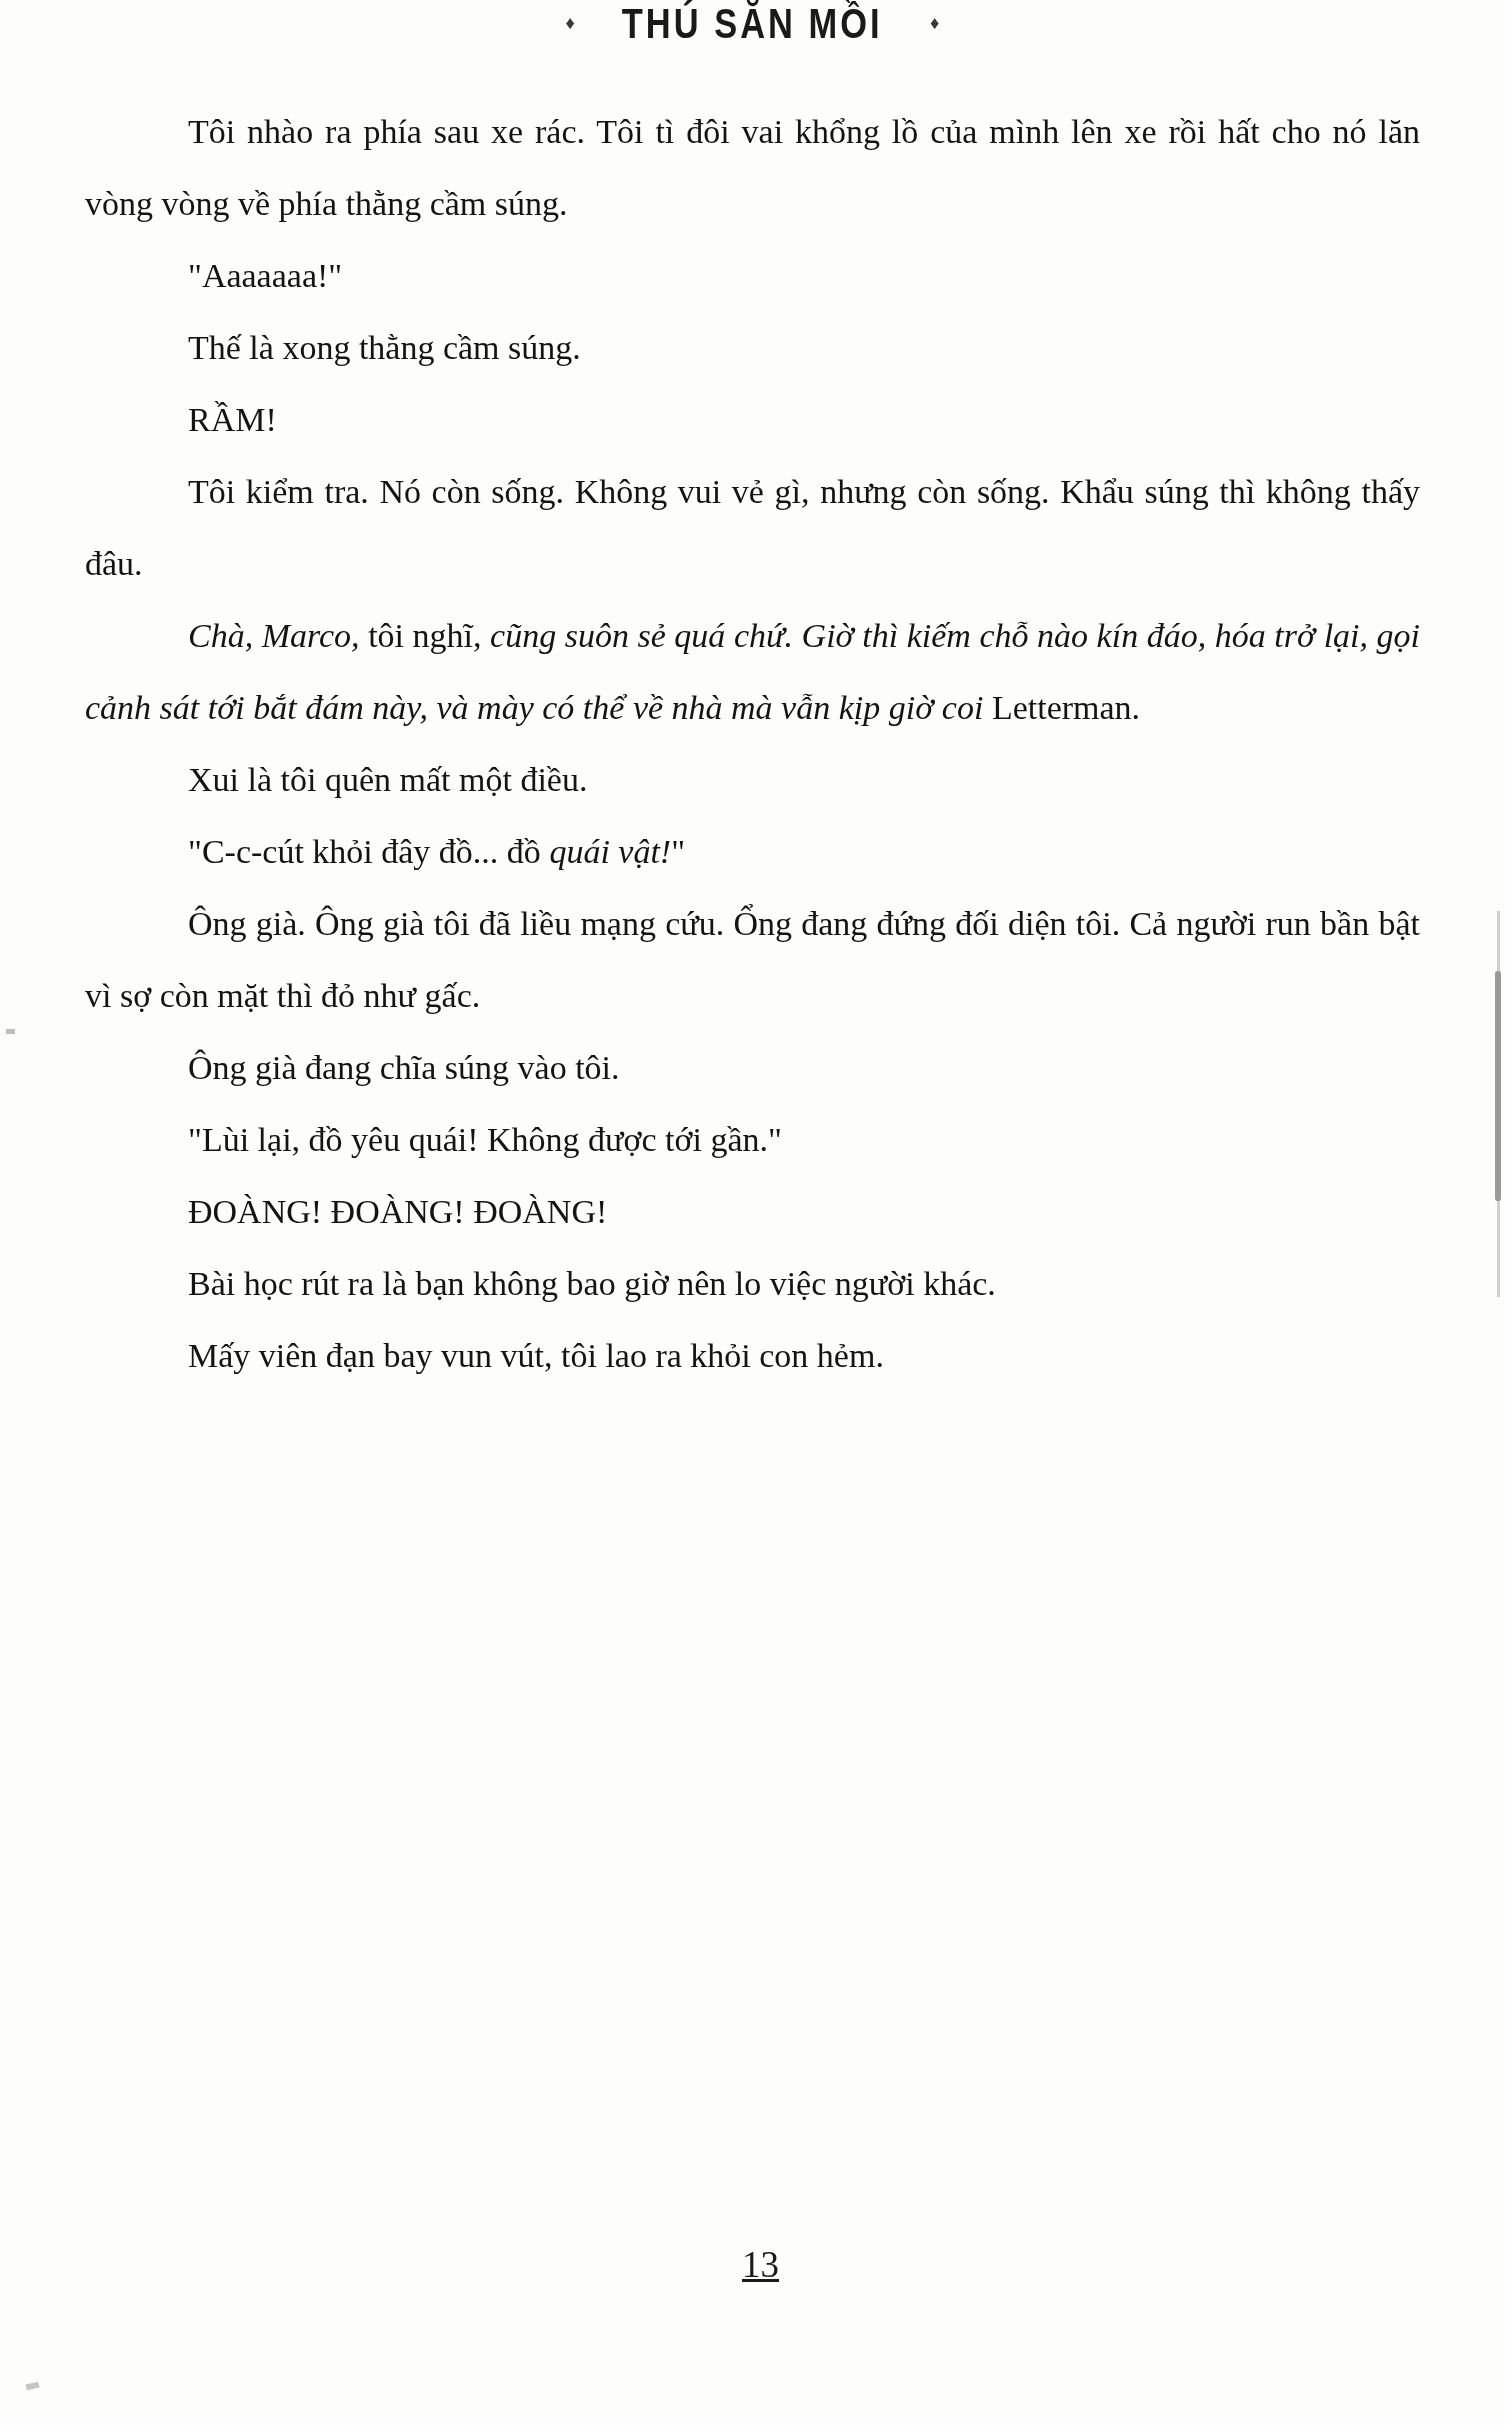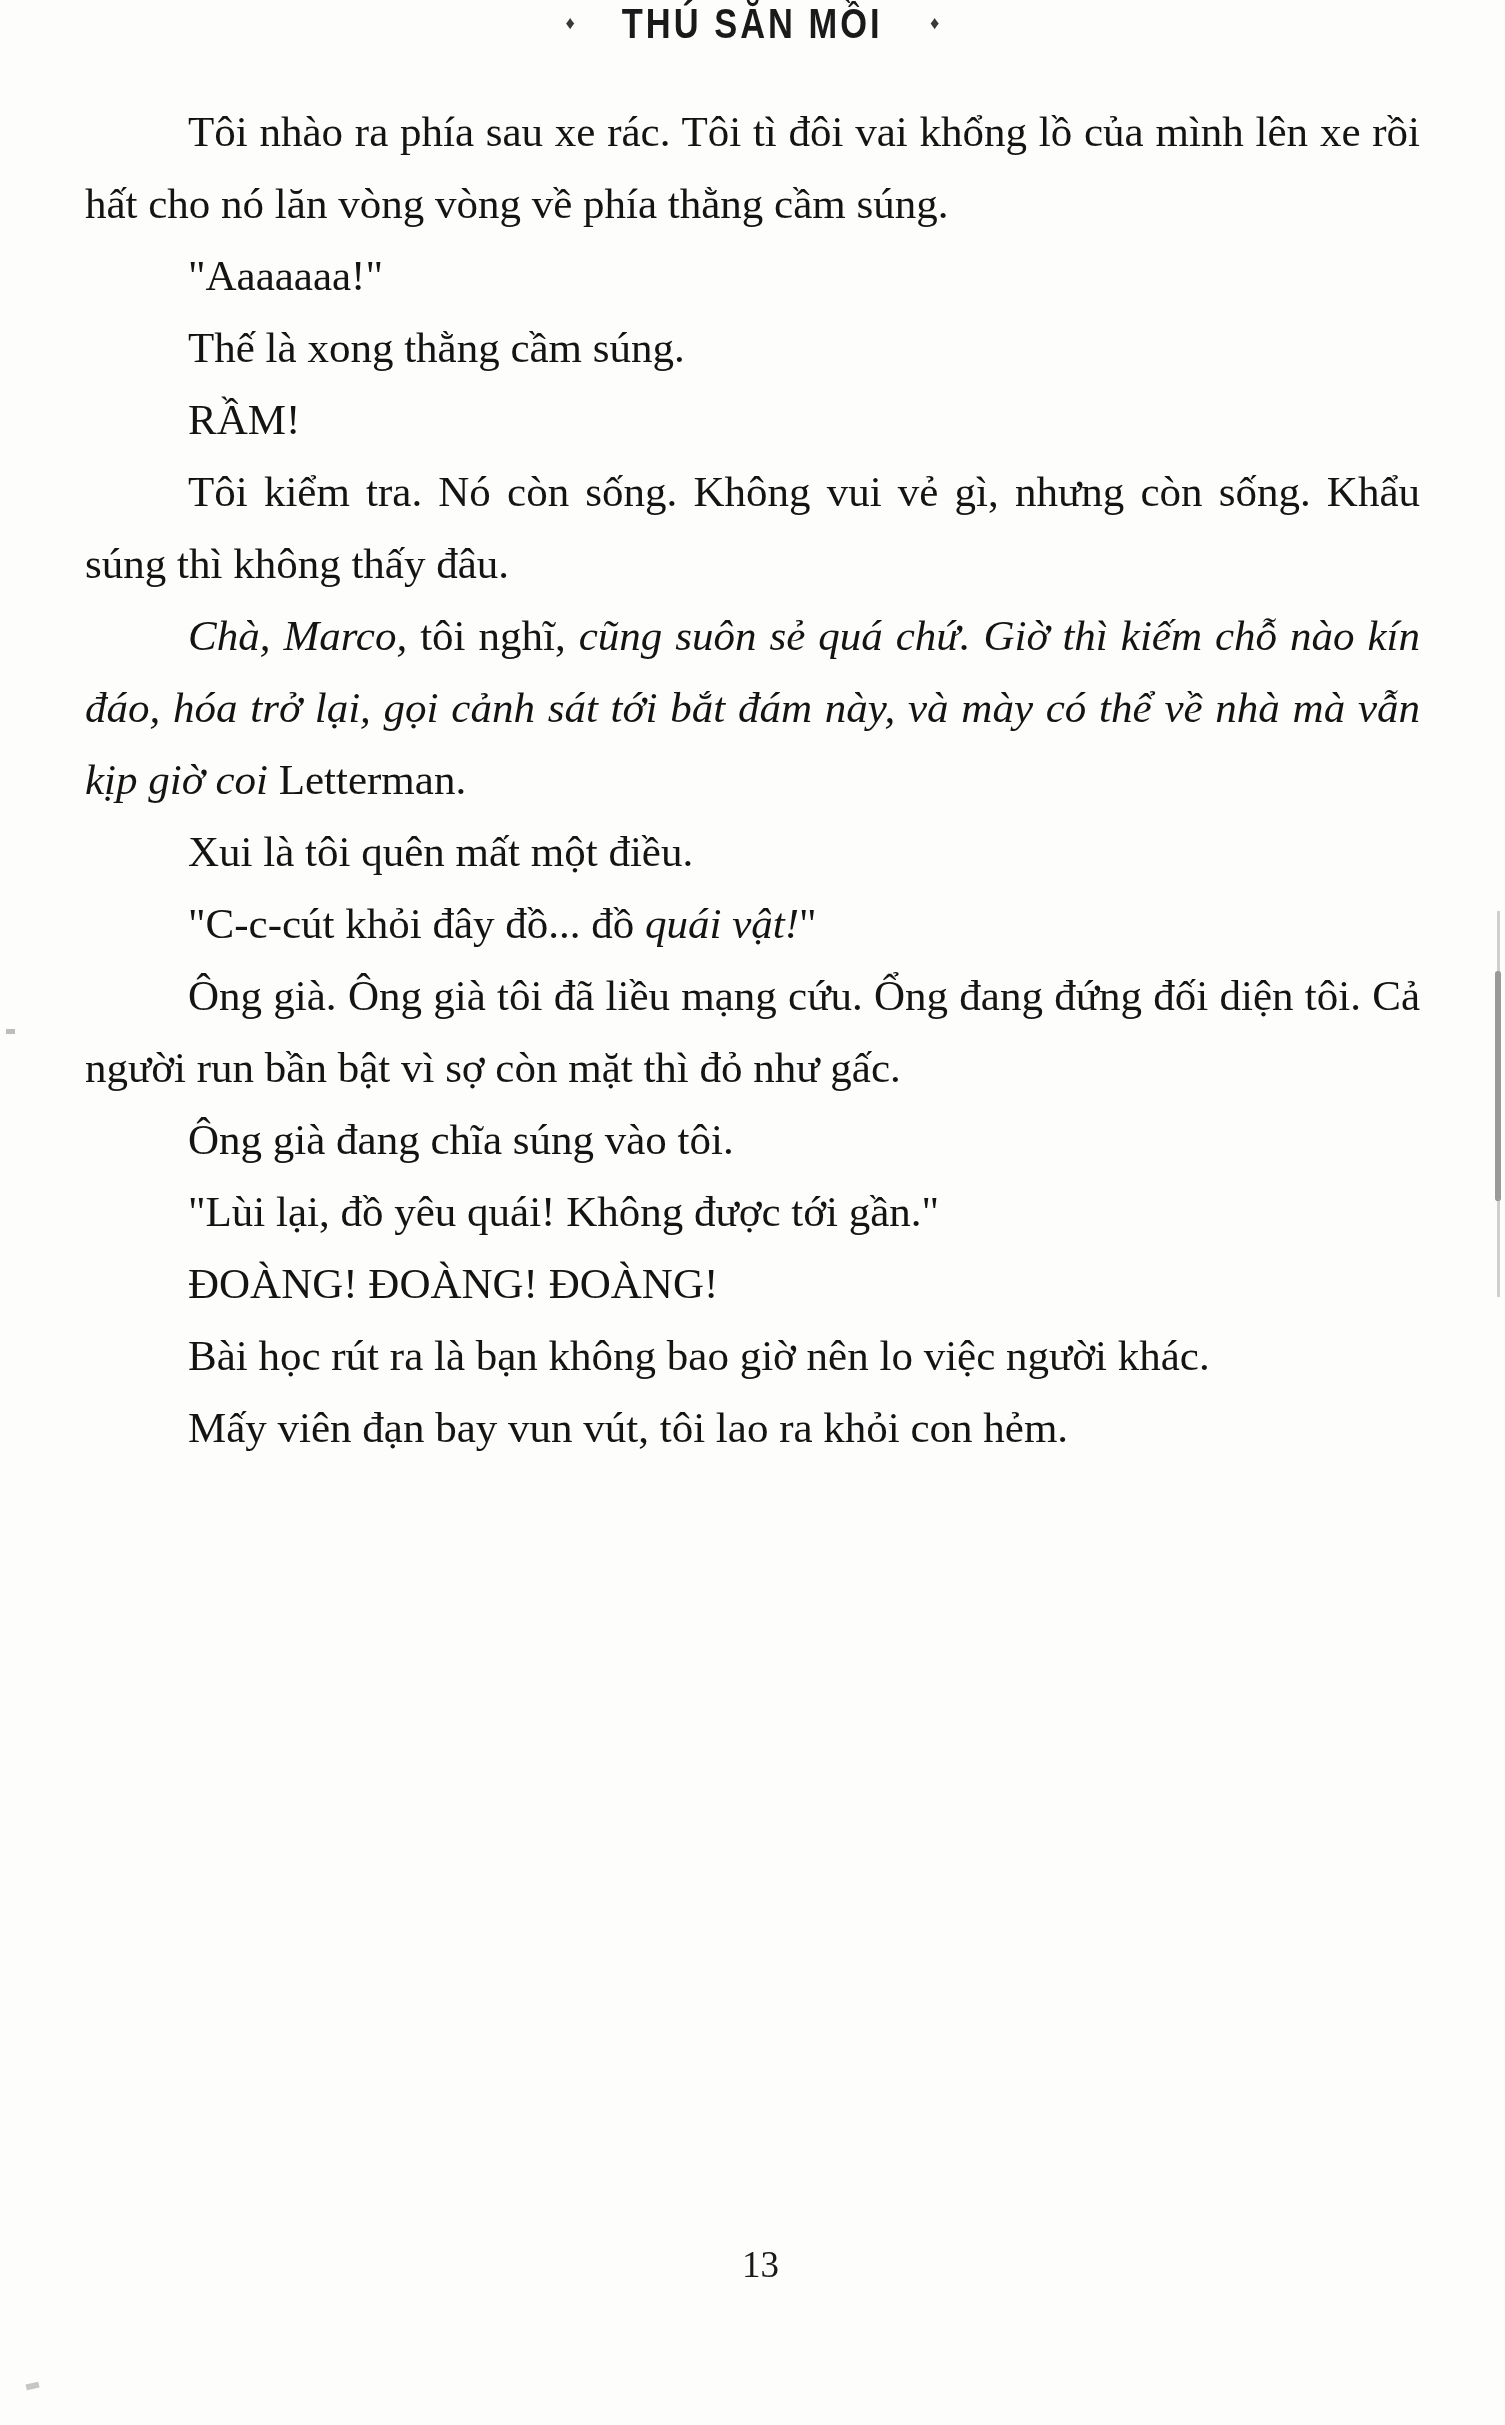--- a/index.html
+++ b/index.html
@@ -33,38 +33,39 @@
   }
   .header .bullet {
     display: inline-block;
     font-size: 18.4px;
     color: #3a3a3a;
     vertical-align: 9.2px;
     margin: 0 18.4px;
   }
   .body-text {
     margin: 48px 85px 0 85px;
-    font-size: 43px;
+    font-size: 34px;
     line-height: 72px;
     text-align: justify;
   }
   .body-text p.para {
     margin: 0;
     text-indent: 103px;
   }
   .body-text em {
   }
   .footer {
     position: absolute;
     left: 16px;
     right: 0;
     top: 2243px;
     text-align: center;
     font-size: 37px;
     color: #1a1a1a;
+    text-decoration: underline;
   }
   
   .artifact {
     position: absolute;
     background: #a9a9a9;
   }
   .artifact.right-line {
     right: 3.7px;
     top: 971px;
     width: 6.4px;

